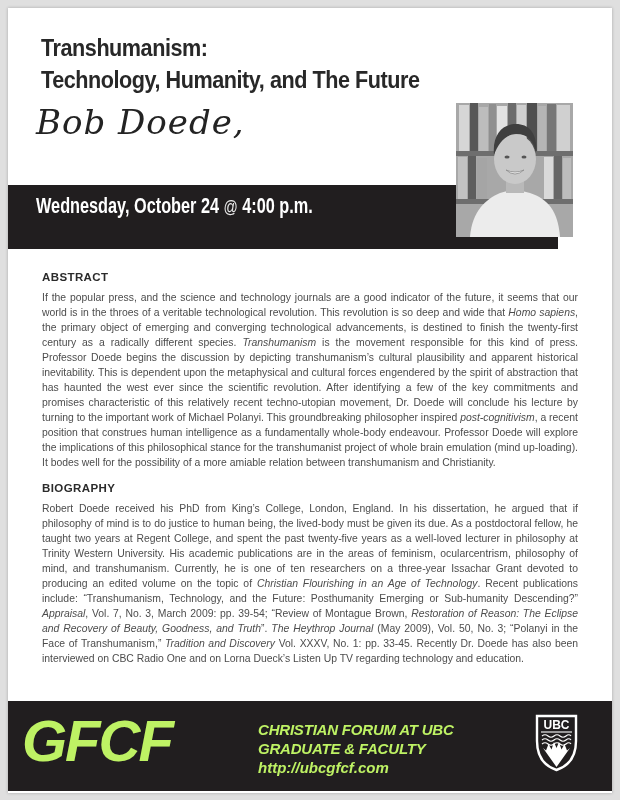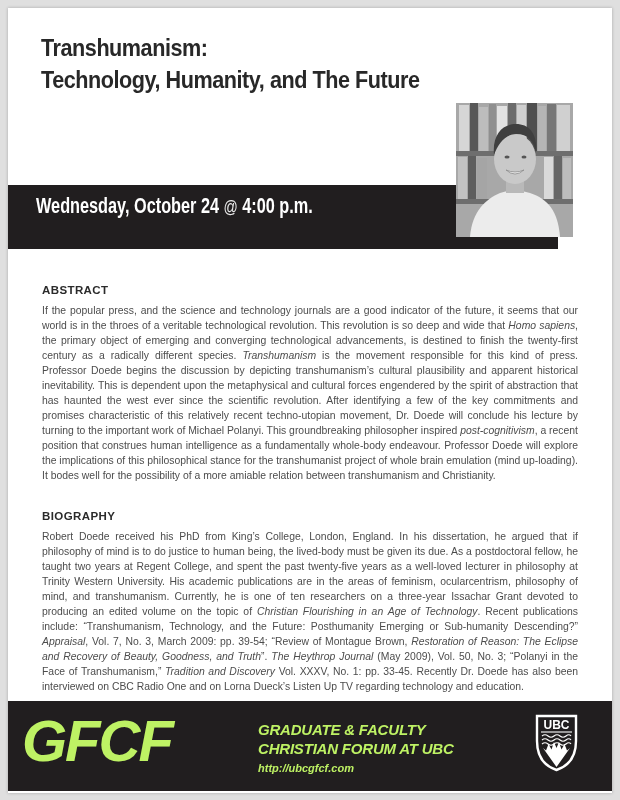--- a/index.html
+++ b/index.html
@@ -41,49 +41,50 @@
   .banner-loc{position:absolute;left:28px;top:38px;font-size:14px;
     font-weight:normal;color:#dcdcdc;}
   .banner-loc .sqz{transform:scaleX(.82);}
 
   
   .photo{position:absolute;left:448px;top:95px;width:117px;height:134px;
     overflow:hidden;background:#a8a8a8;}
 
   
   .section{position:absolute;left:34px;width:536px;color:var(--body_text,#4c4c4c);}
-  .section-abstract{top:276px;}
-  .section-biography{top:502px;}
+  .section-abstract{top:263px;}
+  .section-biography{top:474px;}
   .section h2{margin:0;font-size:11.5px;font-weight:bold;letter-spacing:.4px;
     color:#2b2b2b;}
   .section p{margin:7px 0 0 0;font-size:10.4px;line-height:15px;
     text-align:justify;}
   .section p em{}
 
   
   .footer{position:absolute;left:0;top:693px;width:604px;height:90px;
     background:var(--bar_black,#211e1f);color:#bef264;}
   .gfcf{position:absolute;left:14px;top:9px;font-size:58px;font-weight:bold;
     font-style:italic;letter-spacing:-2px;line-height:62px;}
   .org{position:absolute;left:250px;top:20px;font-weight:bold;font-style:italic;}
   .org-line{font-size:15px;line-height:18.5px;letter-spacing:-.2px;}
-  .org-url{font-size:11px;line-height:16px;margin-top:2px;}
+  .org-url{font-size:15px;line-height:16px;margin-top:2px;}
   .crest{position:absolute;left:527px;top:13px;}
 </style>
 </head>
 <body>
 
 <div class="canvas">
   <div class="page">
 
     <h1 class="title" style="margin:0;">
       <span class="sqz">Transhumanism:</span><br>
       <span class="sqz">Technology, Humanity, and The Future</span>
     </h1>
 
+    <div class="script-name">Bob Doede,</div>
 
 
     <div class="banner">
       <div class="banner-date">
         <span class="sqz">
           <span>Wednesday, October 24</span><span class="at">@</span><span>4:00 p.m.</span>
         </span>
       </div>
     </div>
 
@@ -131,22 +132,22 @@
     </section>
 
     <section class="section section-biography">
       <h2>BIOGRAPHY</h2>
       <p><span>Robert Doede received his PhD from King’s College, London, England. In his dissertation, he argued that if philosophy of mind is to do justice to human being, the lived-body must be given its due. As a postdoctoral fellow, he taught two years at Regent College, and spent the past twenty-five years as a well-loved lecturer in philosophy at Trinity Western University. His academic publications are in the areas of feminism, ocularcentrism, philosophy of mind, and transhumanism. Currently, he is one of ten researchers on a three-year Issachar Grant devoted to producing an edited volume on the topic of </span><em>Christian Flourishing in an Age of Technology</em><span>. Recent publications include: “Transhumanism, Technology, and the Future: Posthumanity Emerging or Sub-humanity Descending?” </span><em>Appraisal</em><span>, Vol. 7, No. 3, March 2009: pp. 39-54; “Review of Montague Brown, </span><em>Restoration of Reason: The Eclipse and Recovery of Beauty, Goodness, and Truth</em><span>”. </span><em>The Heythrop Journal</em><span> (May 2009), Vol. 50, No. 3; “Polanyi in the Face of Transhumanism,” </span><em>Tradition and Discovery</em><span> Vol. XXXV, No. 1: pp. 33-45. Recently Dr. Doede has also been interviewed on CBC Radio One and on Lorna Dueck’s Listen Up TV regarding technology and education.</span></p>
     </section>
 
     <div class="footer">
       <div class="gfcf">GFCF</div>
       <div class="org">
+        <div class="org-line">CHRISTIAN FORUM AT UBC</div>
         <div class="org-line">GRADUATE &amp; FACULTY</div>
-        <div class="org-line">CHRISTIAN FORUM AT UBC</div>
         <div class="org-url">http://ubcgfcf.com</div>
       </div>
       <svg class="crest" width="43" height="58" viewBox="0 0 43 58">
         <path d="M2,2 H41 V27 C41,44 32,52.5 21.5,56 C11,52.5 2,44 2,27 Z" fill="none" stroke="#ffffff" stroke-width="2.4"></path>
         <text x="21.5" y="15" text-anchor="middle" font-size="12" font-weight="bold" fill="#ffffff" font-family="Liberation Sans, sans-serif">UBC</text>
         <line x1="6" y1="18" x2="37" y2="18" stroke="#ffffff" stroke-width="1.1"></line>
         <path d="M7,22 q3,-2.5 6,0 t6,0 t6,0 t6,0 t5,0" fill="none" stroke="#ffffff" stroke-width="1.2"></path>
         <path d="M7,26 q3,-2.5 6,0 t6,0 t6,0 t6,0 t5,0" fill="none" stroke="#ffffff" stroke-width="1.2"></path>
         <path d="M7,30 q3,-2.5 6,0 t6,0 t6,0 t6,0 t5,0" fill="none" stroke="#ffffff" stroke-width="1.2"></path>
         <polygon points="21.5,53 8,34 11,36.5 13.5,30 16.5,35.5 19,28 21.5,34 24,28 26.5,35.5 29.5,30 32,36.5 35,34" fill="#ffffff"></polygon>

